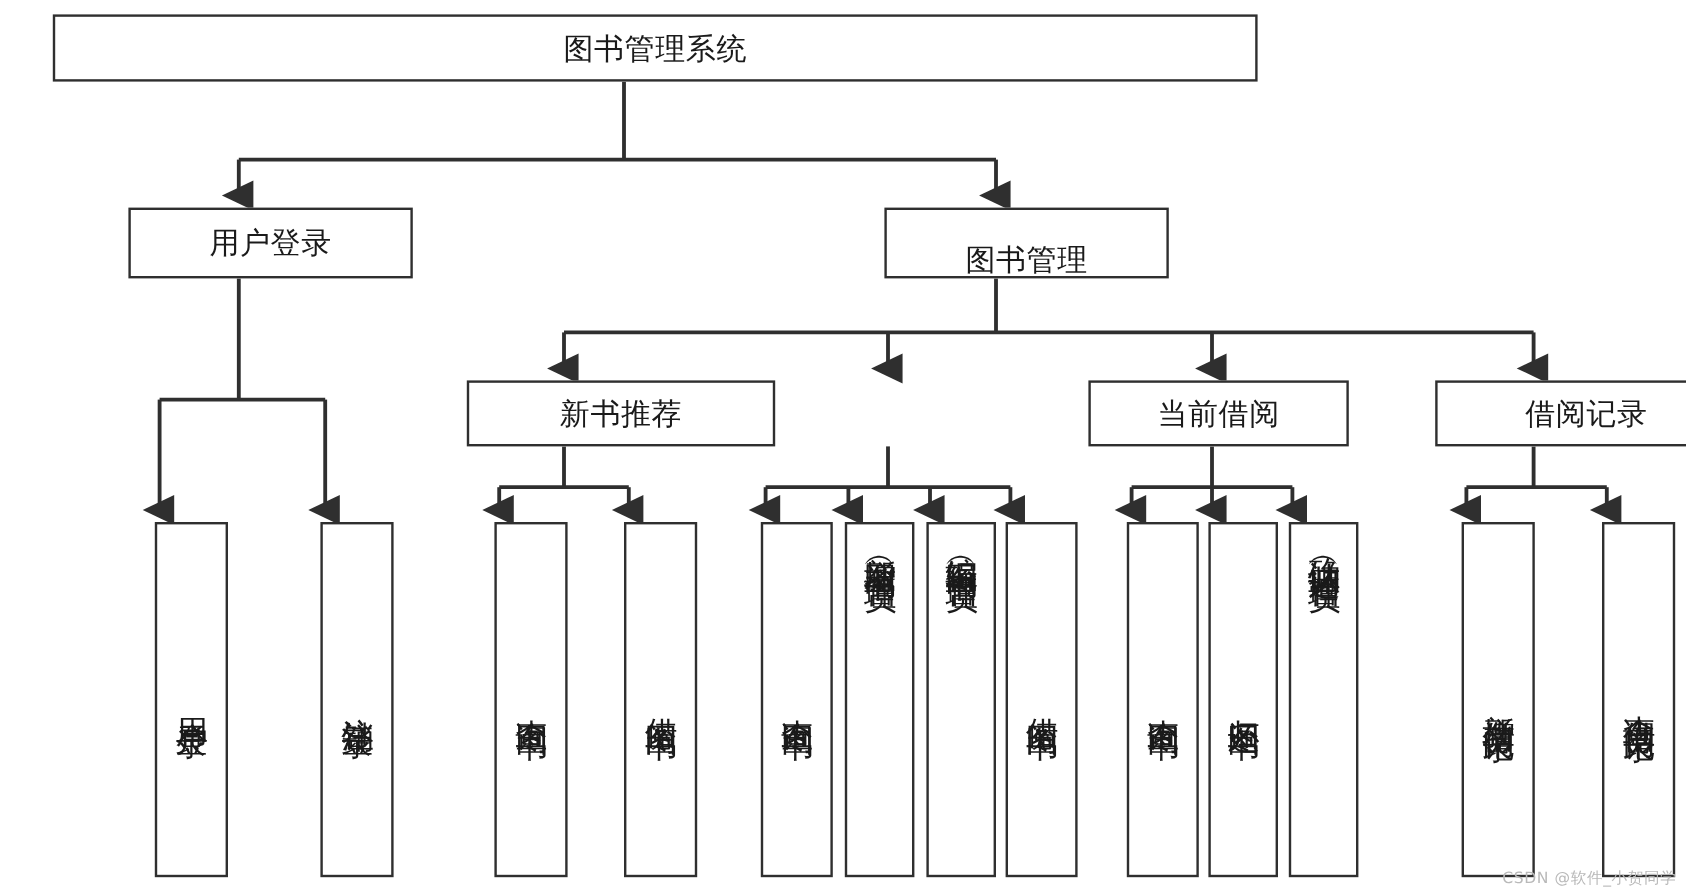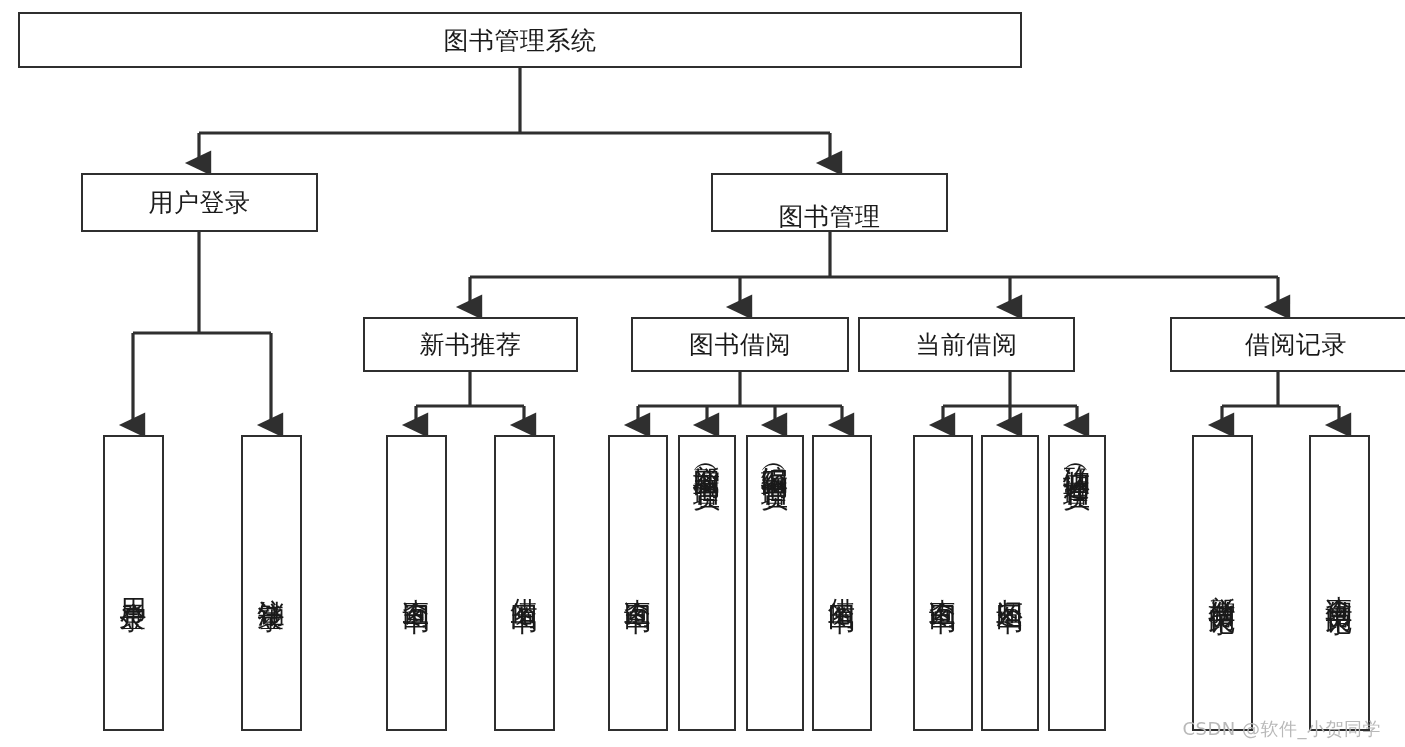--- a/index.html
+++ b/index.html
@@ -27,20 +27,21 @@
   }
   .node {
     position: absolute;
     box-sizing: border-box;
     background: #ffffff;
     border: 2.5px solid #2f2f2f;
     display: flex;
     align-items: center;
     justify-content: center;
     color: #1a1a1a;
+    margin-left: 26px;
   }
   .node .label {
     display: block;
     text-align: center;
     line-height: 1.08;
   }
   
   .node.horiz .label {
     writing-mode: horizontal-tb;
     font-size: 25px;
@@ -62,23 +63,23 @@
     line-height: 1.0;
     letter-spacing: 3px;
     white-space: nowrap;
   }
   .node.vert.centered {
     align-items: center;
     padding-top: 0;
   }
   #watermark {
     position: absolute;
-    right: 24px;
+    right: 8px;
     bottom: 6px;
-    font-size: 18px;
+    font-size: 13px;
     color: #b9b9b9;
     letter-spacing: 0.5px;
     white-space: nowrap;
     font-family: "DejaVu Sans", "Liberation Sans", sans-serif;
   }
 </style>
 </head>
 <body>
 
 <div id="canvas">
@@ -137,27 +138,24 @@
     <span class="label">图书管理系统</span>
   </div>
 
   <div class="node horiz" style="left:81px; top:173px; width:237px; height:59px;">
     <span class="label">用户登录</span>
   </div>
   <div class="node horiz" style="left:711px; top:173px; width:237px; height:59px;align-items:flex-end;">
     <span class="label">图书管理</span>
   </div>
 
-  <div class="node horiz" style="left:363px; top:317px; width:215px; height:55px;">
+  <div class="node horiz" style="left:363px; top:317px; width:257px; height:55px;">
     <span class="label">新书推荐</span>
   </div>
-  <div class="node horiz" style="left:631px; top:317px; width:218px; height:55px;">
-    <span class="label">图书借阅</span>
-  </div>
-  <div class="node horiz" style="left:858px; top:317px; width:217px; height:55px;">
+  <div class="node horiz" style="left:881px; top:317px; width:217px; height:55px;">
     <span class="label">当前借阅</span>
   </div>
   <div class="node horiz" style="left:1170px; top:317px; width:252px; height:55px;">
     <span class="label">借阅记录</span>
   </div>
 
   <div class="node vert centered" style="left:103px; top:435px; width:61px; height:296px;">
     <span class="label">用户登录</span>
   </div>
   <div class="node vert centered" style="left:241px; top:435px; width:61px; height:296px;">

